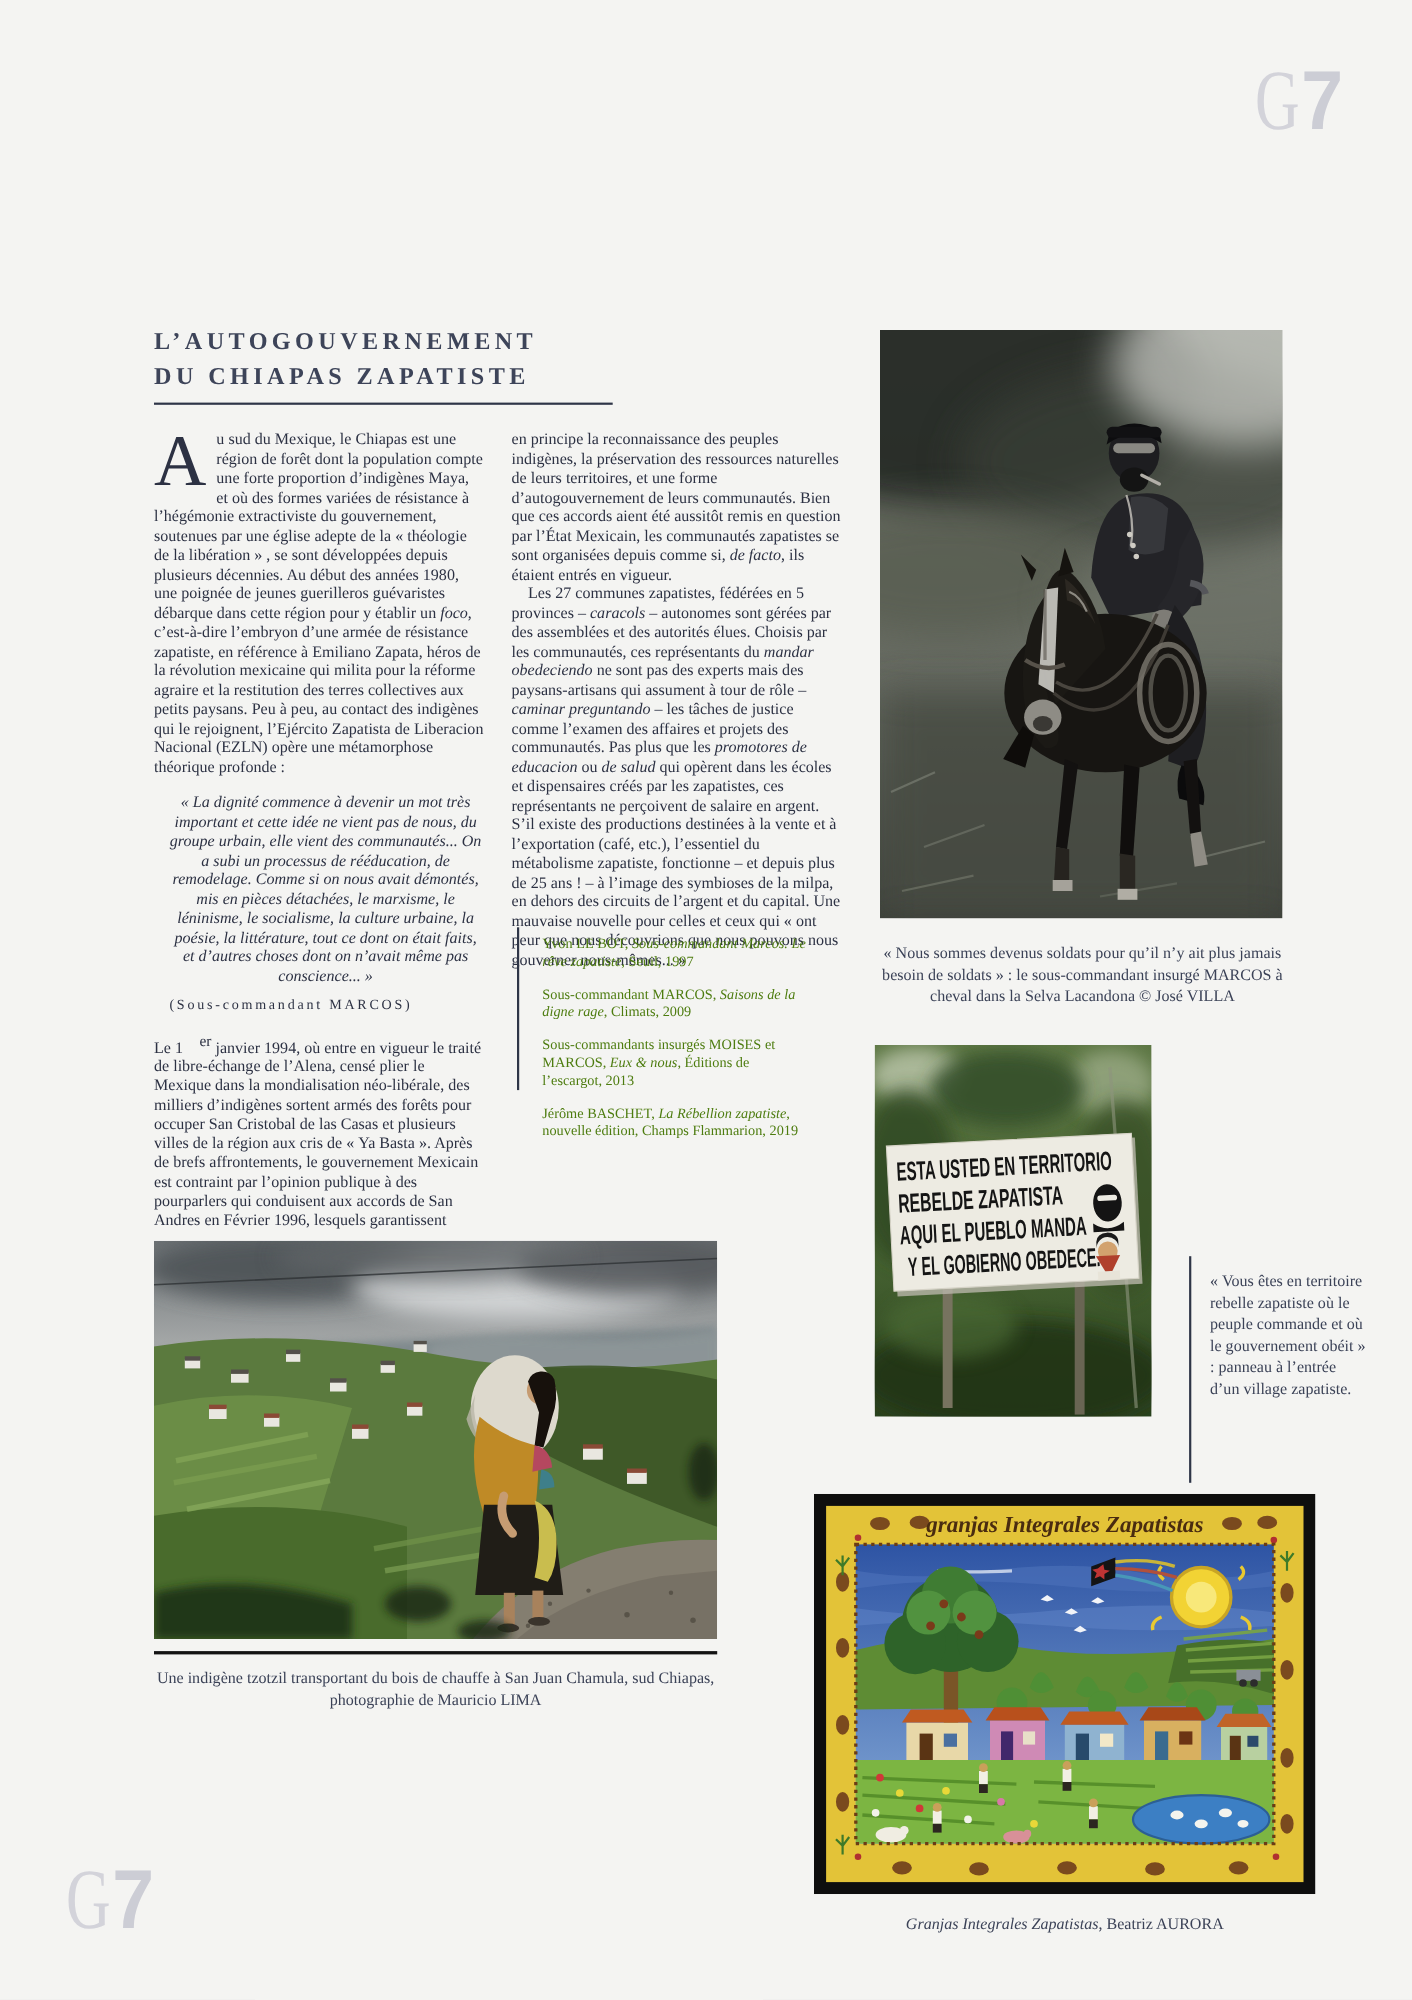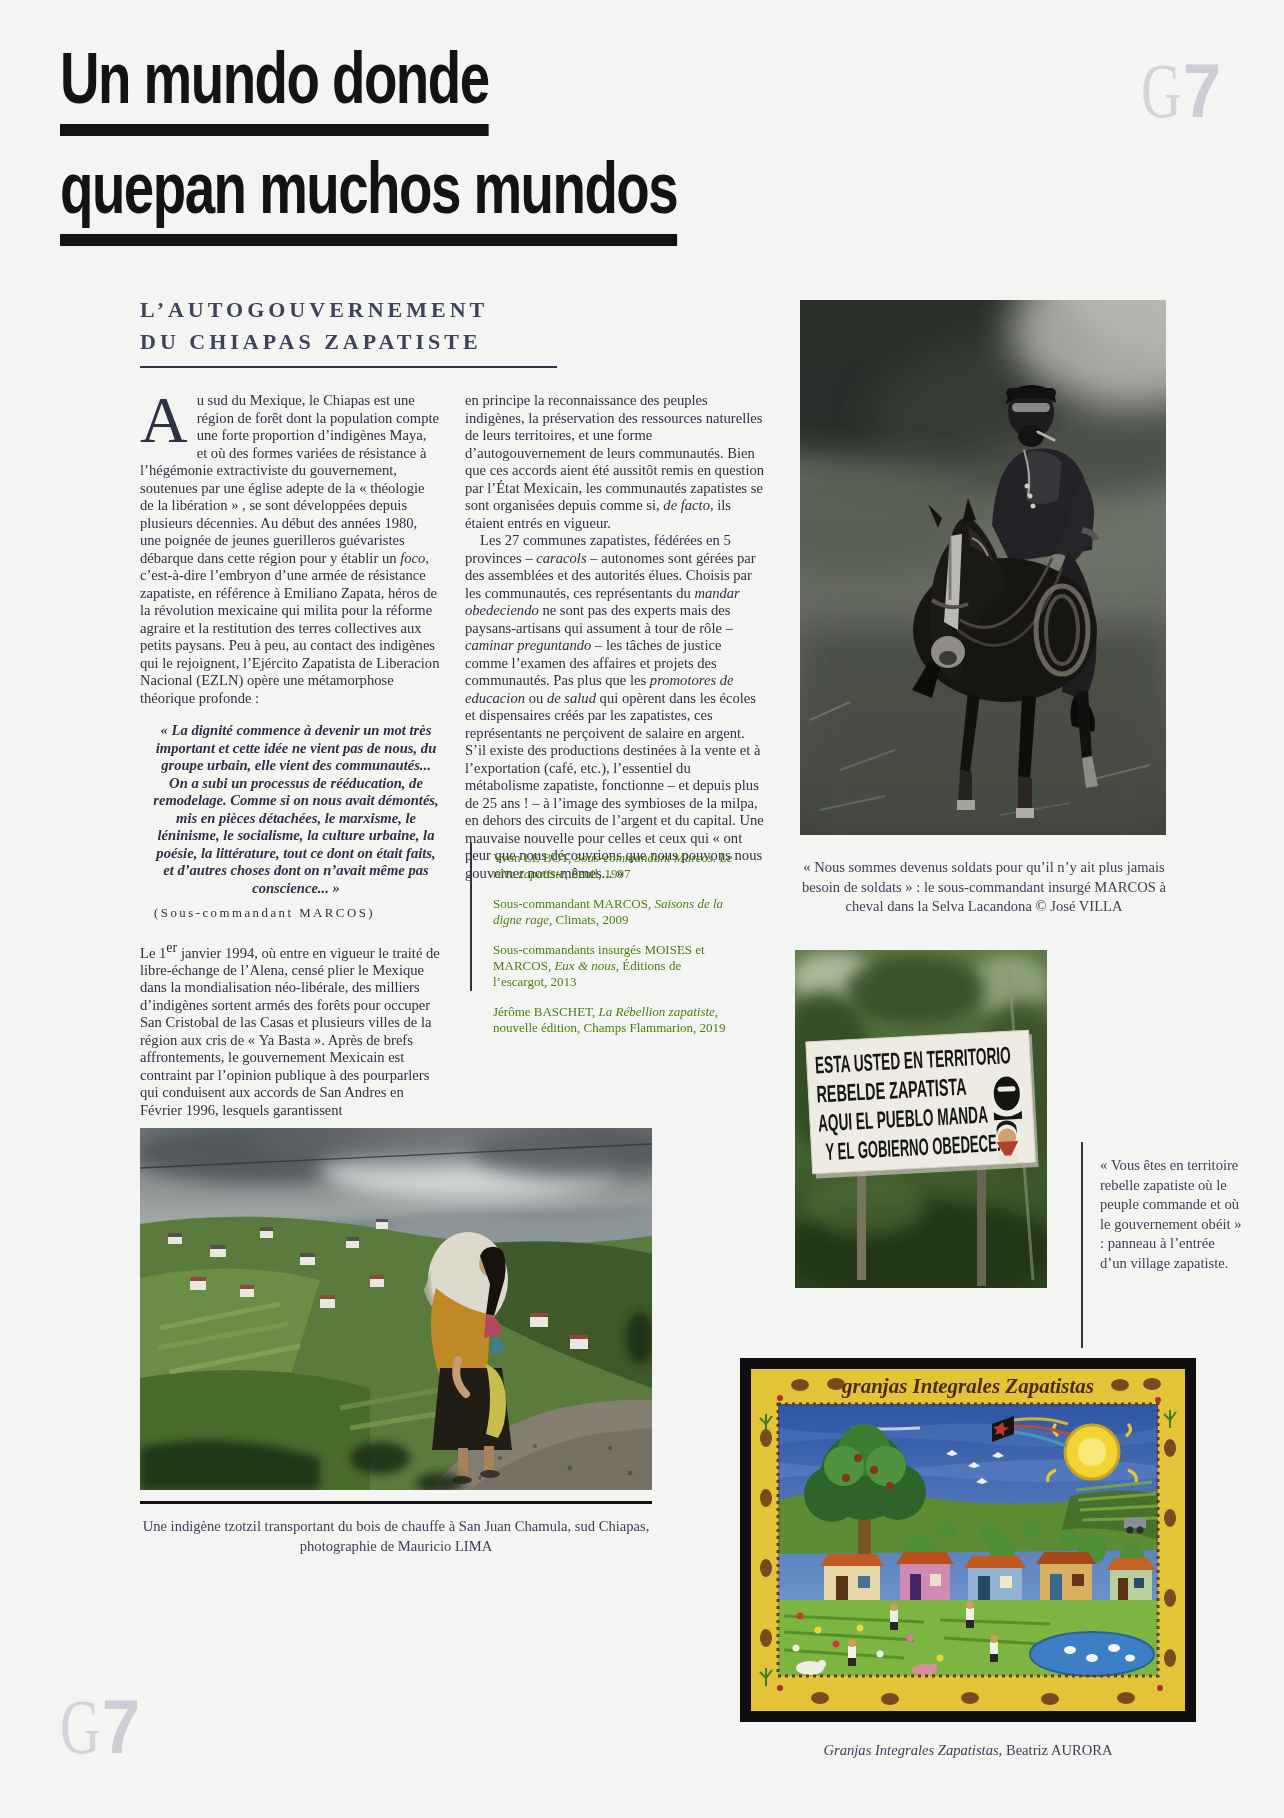--- a/index.html
+++ b/index.html
@@ -23,21 +23,21 @@
   .logo-7{font-family:"Liberation Sans",sans-serif;font-weight:700;font-size:76px;
     display:inline-block;transform:scaleX(0.9);transform-origin:0 0;margin-left:-14px;color:#cccdd5;}
   
   .section-heading{position:absolute;left:140px;top:294px;color:#3d4459;
     font-family:"Liberation Serif",serif;font-weight:700;font-size:22px;line-height:32px;letter-spacing:4px;}
   .heading-rule{position:absolute;left:140px;top:366px;width:417px;height:2px;background:#2e3547;}
   .col{position:absolute;top:392px;width:300px;color:#2c3143;font-size:14.6px;line-height:17.5px;}
   .col1{left:140px;}
   .col2{left:465px;}
   .dropcap{float:left;font-size:66px;line-height:50px;padding:3px 9px 0 0;color:#2c3143;}
-  .quote{margin:15px 0 8px 12px;font-style:italic;text-align:center;font-weight:bold;}
+  .quote{margin:15px 0 8px 12px;font-style:italic;text-align:center;}
   .attribution{text-align:left;letter-spacing:2.5px;font-size:12.8px;margin:4px 0 16px 14px;}
   .para2{margin-top:0;}
   .para4{text-indent:15px;}
   .bib-rule{position:absolute;left:470px;top:843px;width:2px;height:148px;background:#2e3547;}
   .bibliography{position:absolute;left:493px;top:850px;width:245px;
     font-size:13px;line-height:16.4px;color:#4d7c0f;}
   .bib-entry{margin-bottom:13px;}
   
   .photo{position:absolute;overflow:hidden;}
   .photo svg{display:block;width:100%;height:100%;}
@@ -45,31 +45,27 @@
   .photo-sign{left:795px;top:950px;width:252px;height:338px;}
   .photo-landscape{left:140px;top:1128px;width:512px;height:362px;}
   .photo-painting{left:740px;top:1358px;width:456px;height:364px;}
   .landscape-rule{position:absolute;left:140px;top:1501px;width:512px;height:3px;background:#131313;}
   .sign-caption-rule{position:absolute;left:1081px;top:1142px;width:2px;height:206px;background:#2e3547;}
   .caption{font-size:14.6px;line-height:19.6px;color:#3b4257;}
   .caption-horse{position:absolute;left:786px;top:858px;width:396px;text-align:center;}
   .caption-sign{position:absolute;left:1100px;top:1156px;width:142px;text-align:left;}
   .caption-landscape{position:absolute;left:140px;top:1517px;width:512px;text-align:center;}
   .caption-painting{position:absolute;left:740px;top:1741px;width:456px;text-align:center;}
-  sup{font-size:14px;}
+  sup{font-size:14px;margin-left:15px;}
 </style>
 </head>
 <body>
 
 <div class="page">
 
-  <div class="title">
-    <div class="title-row"><span class="title-line">Un mundo donde</span></div>
-    <div class="title-row"><span class="title-line">quepan muchos mundos</span></div>
-  </div>
 
   <div class="logo logo-top"><span class="logo-g">G</span><span class="logo-7">7</span></div>
 
   <div class="section-heading">
     <div>L’AUTOGOUVERNEMENT</div>
     <div>DU CHIAPAS ZAPATISTE</div>
   </div>
   <div class="heading-rule"></div>
 
   <div class="col col1">

